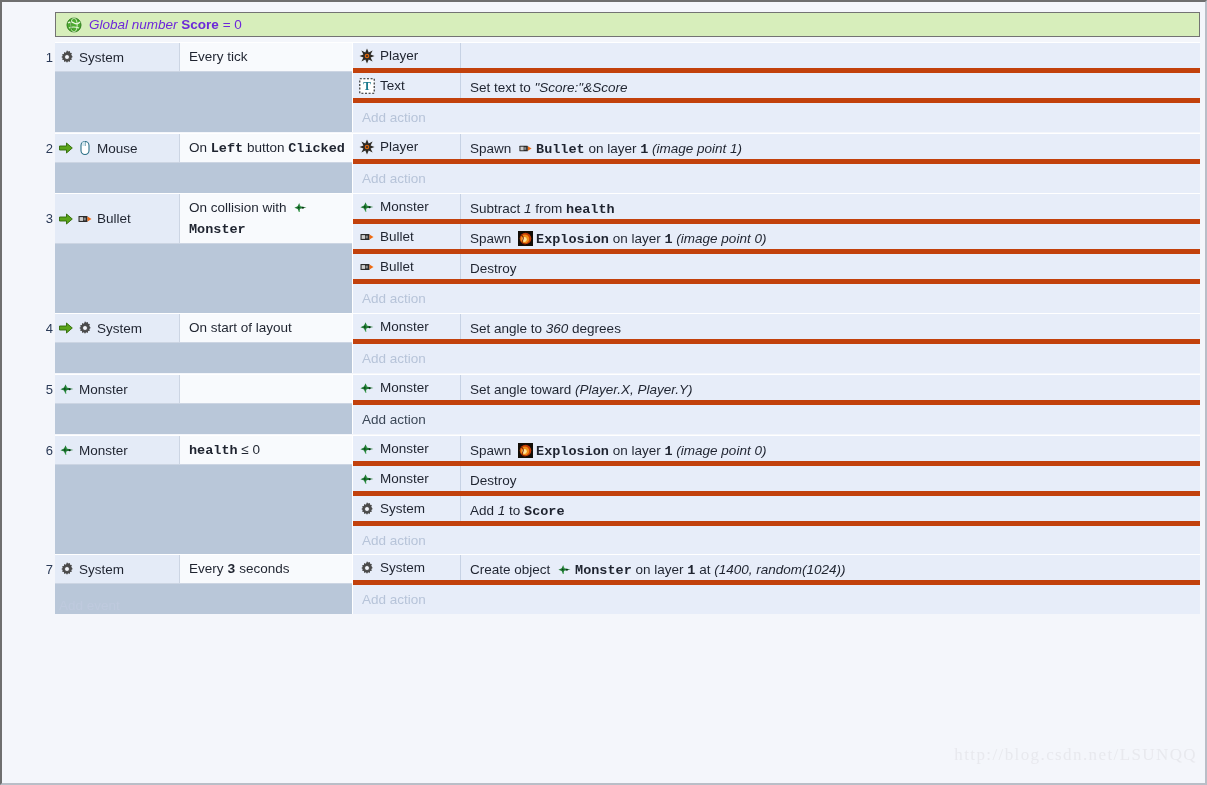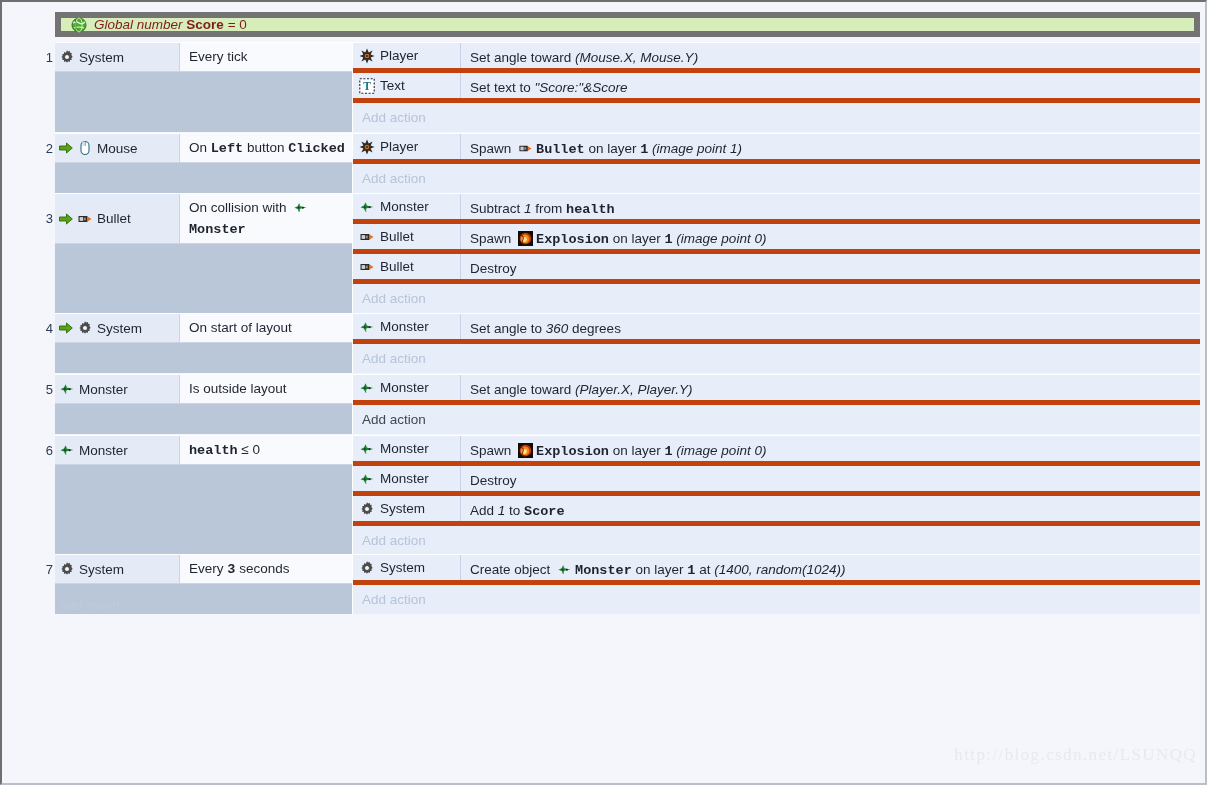--- a/index.html
+++ b/index.html
@@ -24,25 +24,25 @@
     overflow: hidden;
   }
   #sheet { position: absolute; left: 0; top: 0; right: 0; bottom: 0; }
 
   
   .globalvar {
     position: absolute;
     left: 53px; top: 10px; right: 5px;
     height: 25px;
     background: #d7eebb;
-    border: 6px solid #737373;
+    border: 1px solid #737373;
     display: flex; align-items: center;
     padding-left: 10px;
     font-style: italic;
-    color: #7f1d1d;
+    color: #6d28d9;
   }
   .globalvar .gv-text { margin-left: 7px; font-size: 13.5px; }
   .globalvar .gv-text b { font-style: normal; font-weight: bold; }
   .globalvar .gv-text .eq { font-style: normal; }
 
   
   .event {
     position: absolute;
     left: 53px; right: 5px;
     background: #e7edf9;
@@ -189,21 +189,20 @@
         <div class="act-pane">
               <div class="act-row" style="height:29px">
         <div class="act-obj">
           <span class="icon"><svg width="16" height="16" viewBox="0 0 16 16">
         <path d="M8 0.6 L9.7 4.6 L13.6 2.6 L11.6 6.5 L15.5 8 L11.6 9.5 L13.6 13.4 L9.7 11.4 L8 15.4 L6.3 11.4 L2.4 13.4 L4.4 9.5 L0.5 8 L4.4 6.5 L2.4 2.6 L6.3 4.6 Z" fill="#2d2a25"></path>
         <circle cx="8" cy="8" r="2.3" fill="#d9660e"></circle>
         <circle cx="8" cy="8" r="1" fill="#2d2a25"></circle>
       </svg></span>
           <span class="olabel">Player</span>
         </div>
-        <div class="act-text"><span class="">Set angle toward </span><span class="i">(Mouse.X, Mouse.Y)</span></div>
       </div>
               <div class="act-row" style="height:29px">
         <div class="act-obj">
           <span class="icon"><svg width="16" height="16" viewBox="0 0 16 16">
         <rect x="0.8" y="0.8" width="14.4" height="14.4" fill="#ffffff" stroke="#222" stroke-width="1.1" stroke-dasharray="2,1.6"></rect>
         <text x="8" y="12.2" text-anchor="middle" font-family="Liberation Serif, serif" font-size="11.5" font-weight="bold" fill="#17788c">T</text>
       </svg></span>
           <span class="olabel">Text</span>
         </div>
         <div class="act-text"><span class="">Set text to </span><span class="i">"Score:"&amp;Score</span></div>
@@ -377,21 +376,20 @@
 
           <span class="icon"><svg width="16" height="16" viewBox="0 0 16 16">
         <path d="M1.5 8.2 L5 6.6 L6.6 3.3 L7.6 6.6 L14.4 7.9 L7.6 9.3 L6.4 12.7 L5 9.5 Z" fill="#1f7a33"></path>
         <path d="M5.2 6.8 L7.3 7.9 L5.2 9.1 Z" fill="#0c3f19"></path>
         <path d="M7.2 4.6 l0.9 2.4 -1.3 .5 z" fill="#3aa04e"></path>
         <path d="M6.6 10.2 l1 2.2 -1.5 .2 z" fill="#3aa04e"></path>
         <circle cx="10.6" cy="8.2" r="1" fill="#0a2d12"></circle>
       </svg></span>
           <span class="olabel">Monster</span>
         </div>
-        <div class="cond-text"><span class="">Is outside layout</span></div>
       </div>
               <div class="cond-filler" style="height:29px"></div>
             </div>
         <div class="act-pane">
               <div class="act-row" style="height:29px">
         <div class="act-obj">
           <span class="icon"><svg width="16" height="16" viewBox="0 0 16 16">
         <path d="M1.5 8.2 L5 6.6 L6.6 3.3 L7.6 6.6 L14.4 7.9 L7.6 9.3 L6.4 12.7 L5 9.5 Z" fill="#1f7a33"></path>
         <path d="M5.2 6.8 L7.3 7.9 L5.2 9.1 Z" fill="#0c3f19"></path>
         <path d="M7.2 4.6 l0.9 2.4 -1.3 .5 z" fill="#3aa04e"></path>

